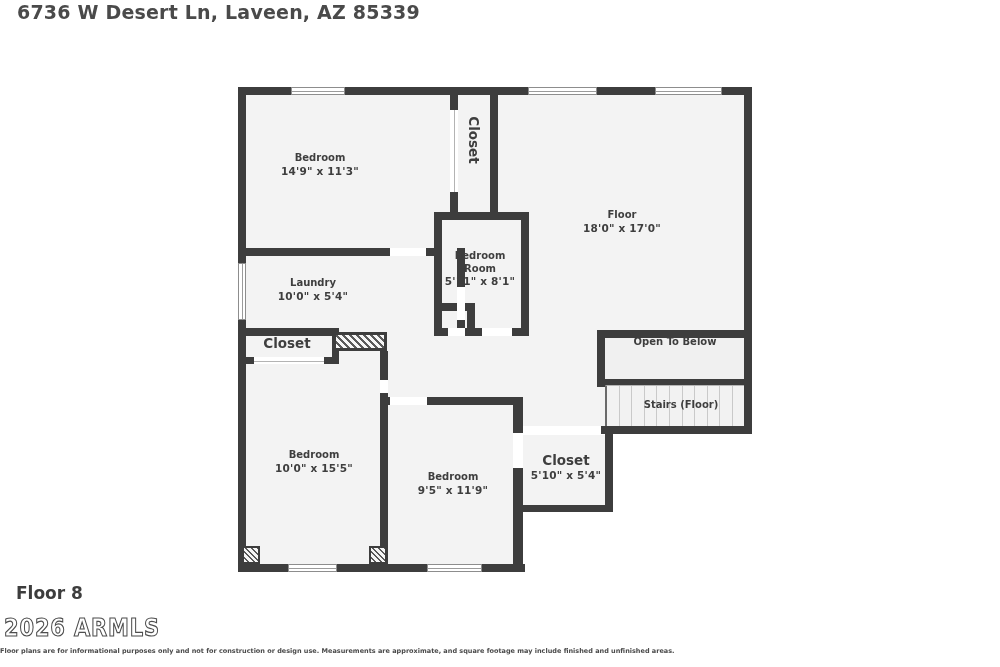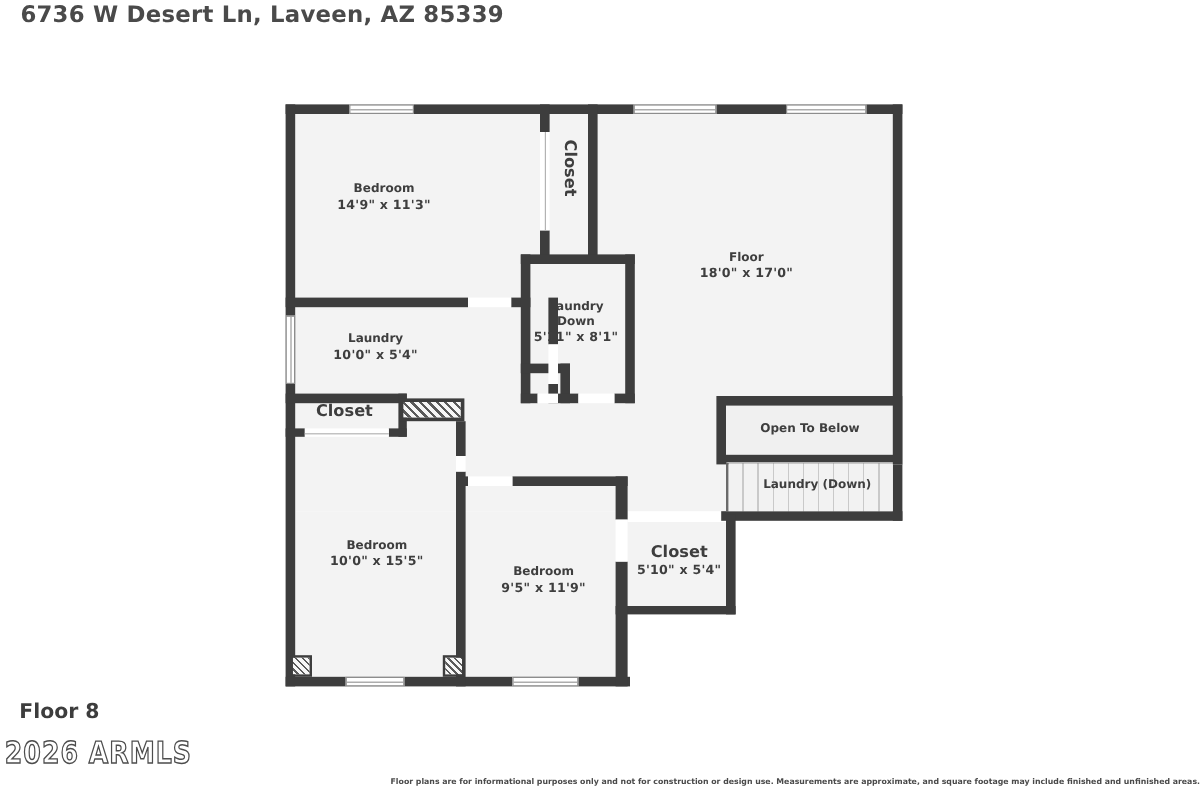--- a/index.html
+++ b/index.html
@@ -48,21 +48,21 @@
     position:absolute;left:16px;top:583px;
     font-size:17px;font-weight:700;color:#3d3d3d;
   }
   .watermark{
     position:absolute;left:4px;top:613px;
     font-size:25px;font-weight:700;letter-spacing:1px;
     color:transparent;-webkit-text-stroke:1.2px #4d4d4d;
     transform:scaleX(.84);transform-origin:left center;
   }
   .disclaimer{
-    position:absolute;left:0;right:0;top:647px;text-align:right;
+    position:absolute;left:0;right:0;top:647px;text-align:left;
     font-size:6.5px;font-weight:600;color:#4a4a4a;
   }
 </style>
 </head>
 <body>
 
 <div class="title">6736 W Desert Ln, Laveen, AZ 85339</div>
 
 <div class="plan">
 
@@ -133,35 +133,35 @@
     <div class="room-dims">14'9" x 11'3"</div>
   </div>
   <div class="room-label vertical" style="left:236px;top:55px">
     <div class="room-name small">Closet</div>
   </div>
   <div class="room-label" style="left:384px;top:137px">
     <div class="room-name">Floor</div>
     <div class="room-dims">18'0" x 17'0"</div>
   </div>
   <div class="room-label" style="left:242px;top:184px;width:76px">
-    <div class="room-name">Laundry Down</div>
+    <div class="room-name">Bedroom Room</div>
     <div class="room-dims">5'11" x 8'1"</div>
   </div>
   <div class="room-label" style="left:75px;top:205px">
     <div class="room-name">Laundry</div>
     <div class="room-dims">10'0" x 5'4"</div>
   </div>
   <div class="room-label" style="left:49px;top:258px">
     <div class="room-name small">Closet</div>
   </div>
-  <div class="room-label" style="left:437px;top:273px">
+  <div class="room-label" style="left:437px;top:257px">
     <div class="room-name nowrap">Open To Below</div>
   </div>
   <div class="room-label" style="left:443px;top:320px">
-    <div class="room-name nowrap">Laundry (Down)</div>
+    <div class="room-name nowrap">Stairs (Floor)</div>
   </div>
   <div class="room-label" style="left:76px;top:377px">
     <div class="room-name">Bedroom</div>
     <div class="room-dims">10'0" x 15'5"</div>
   </div>
   <div class="room-label" style="left:215px;top:399px">
     <div class="room-name">Bedroom</div>
     <div class="room-dims">9'5" x 11'9"</div>
   </div>
   <div class="room-label" style="left:328px;top:382px">

